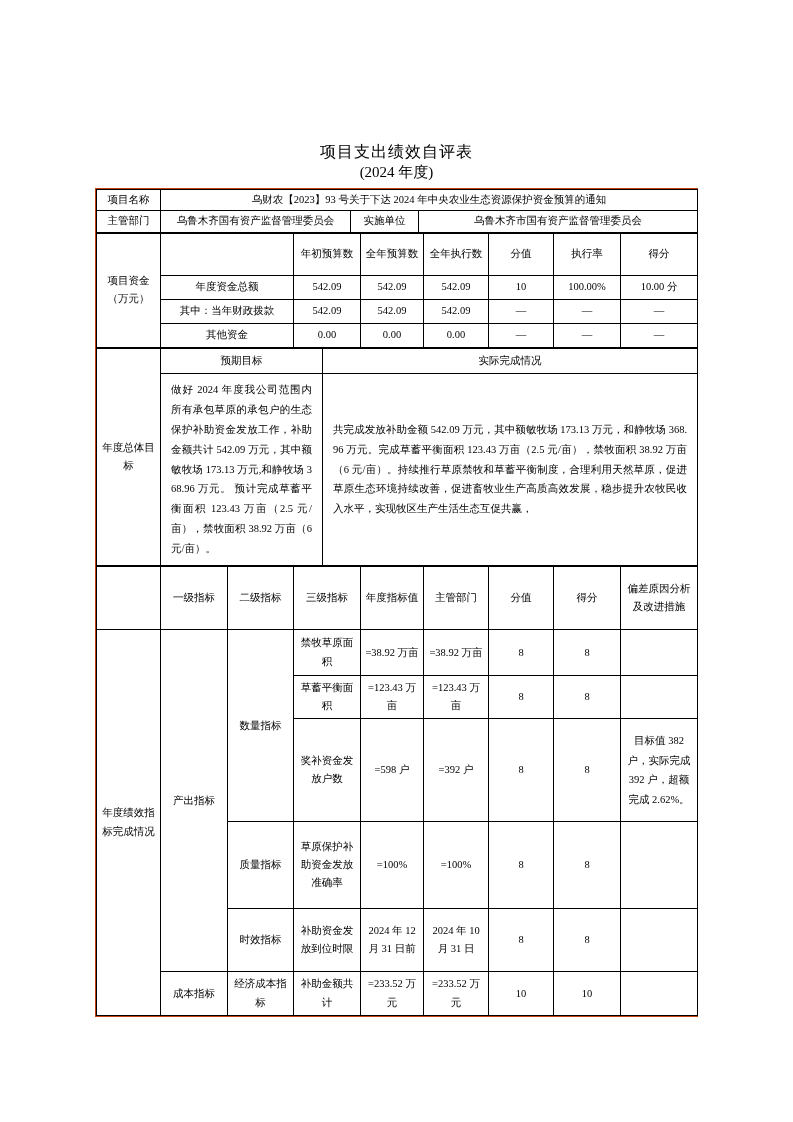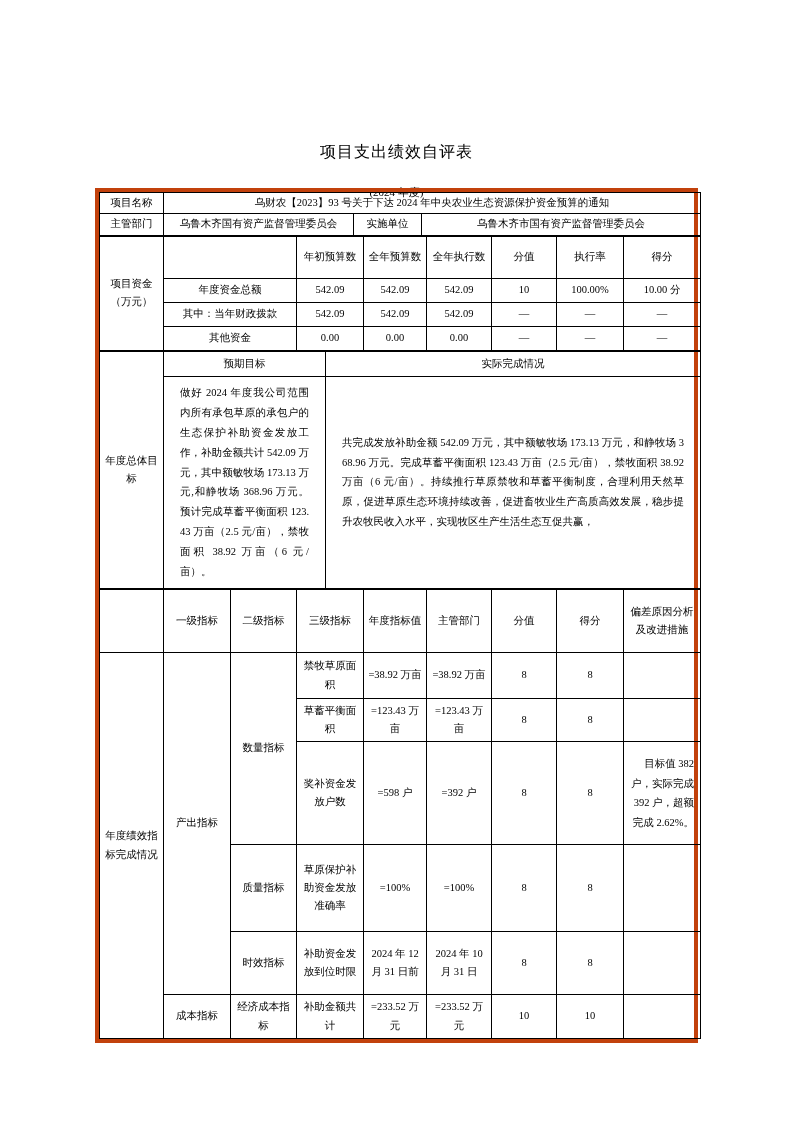--- a/index.html
+++ b/index.html
@@ -7,48 +7,48 @@
   body {
     width: 793px; height: 1122px;
     background: #ffffff;
     color: #000;
     font-family: "Liberation Serif", "DejaVu Serif", serif;
   }
   .page { position: relative; width: 793px; height: 1122px; background: #fff; overflow: hidden; }
 
   .title-block { position: absolute; top: 141px; left: 0; width: 100%; text-align: center; }
   .doc-title { font-size: 16px; line-height: 21px; letter-spacing: 1px; font-family: Liberation Serif, serif; }
-  .doc-subtitle { font-size: 11px; line-height: 21px; margin-top: 20px; }
+  .doc-subtitle { font-size: 15px; line-height: 21px; }
 
   .table-wrap {
     position: absolute; left: 95px; top: 188px; width: 603px;
-    border: 4px solid #c2410c;
+    border: 1px solid #c2410c;
   }
   table { border-collapse: collapse; table-layout: fixed; width: 601px; }
   td {
     border: 1px solid #000;
     text-align: center; vertical-align: middle;
     font-size: 10.5px; line-height: 1.75;
     padding: 1px 4px;
     overflow: hidden;
     word-break: break-all;
   }
   tr.h20 { height: 20px; }  tr.h21 { height: 21px; }
   tr.h42 { height: 42px; }  tr.h24 { height: 24px; }
   tr.h25 { height: 25px; }  tr.h140 { height: 140px; }
   tr.h63 { height: 63px; }  tr.h46 { height: 46px; }
   tr.h43 { height: 43px; }  tr.h103 { height: 103px; }
   tr.h87 { height: 87px; }  tr.h44 { height: 44px; }
 
   td.goal-text {
     text-align: justify;
-    padding: 6px 16px;
+    padding: 6px 10px;
     line-height: 1.9;
   }
-  td.dev-cell { padding: 2px 6px; line-height: 1.85; text-align: right; }
+  td.dev-cell { padding: 2px 6px; line-height: 1.85; }
 
   .page-number {
     position: absolute; top: 1037px; left: 0; width: 100%;
     text-align: center; font-size: 11px;
   }
 </style>
 </head>
 <body>
 
 <div class="page">

